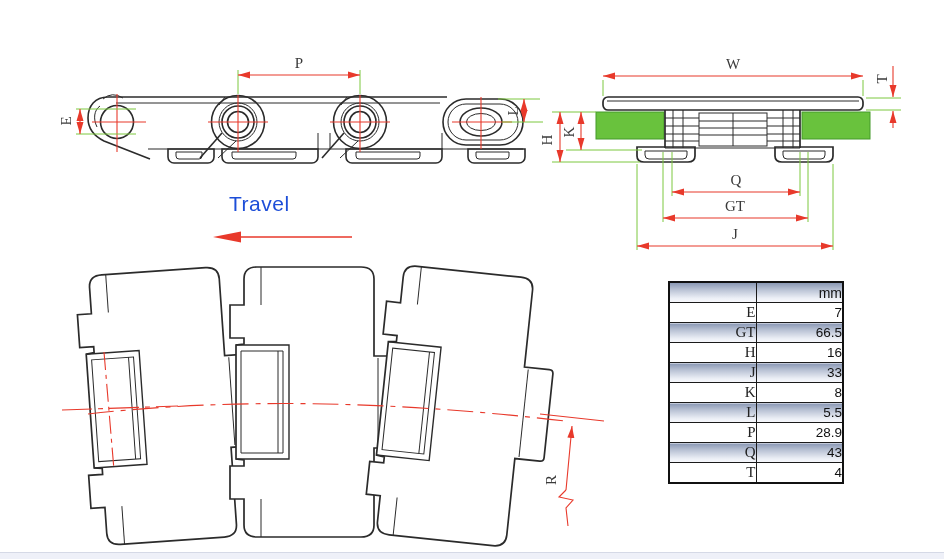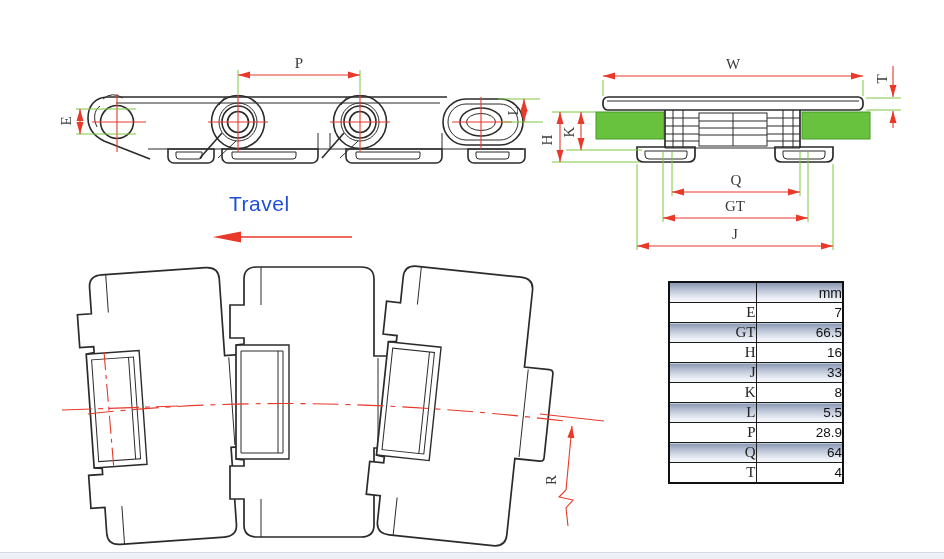--- a/index.html
+++ b/index.html
@@ -271,21 +271,21 @@
     <tr class="shade">
       <td class="sym">L</td>
       <td class="val">5.5</td>
     </tr>
     <tr>
       <td class="sym">P</td>
       <td class="val">28.9</td>
     </tr>
     <tr class="shade">
       <td class="sym">Q</td>
-      <td class="val">64</td>
+      <td class="val">43</td>
     </tr>
     <tr>
       <td class="sym">T</td>
       <td class="val">4</td>
     </tr>
   </tbody>
 </table>
 
 <div class="footer-strip"></div>
 

